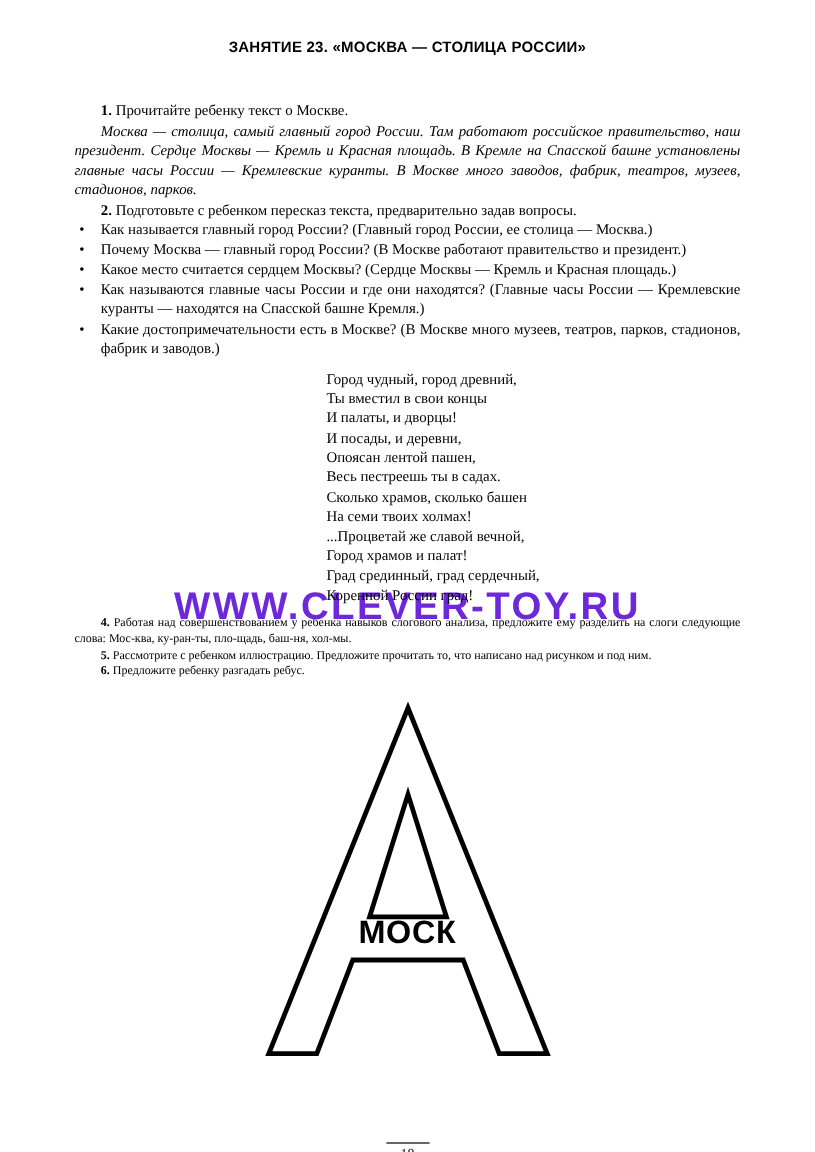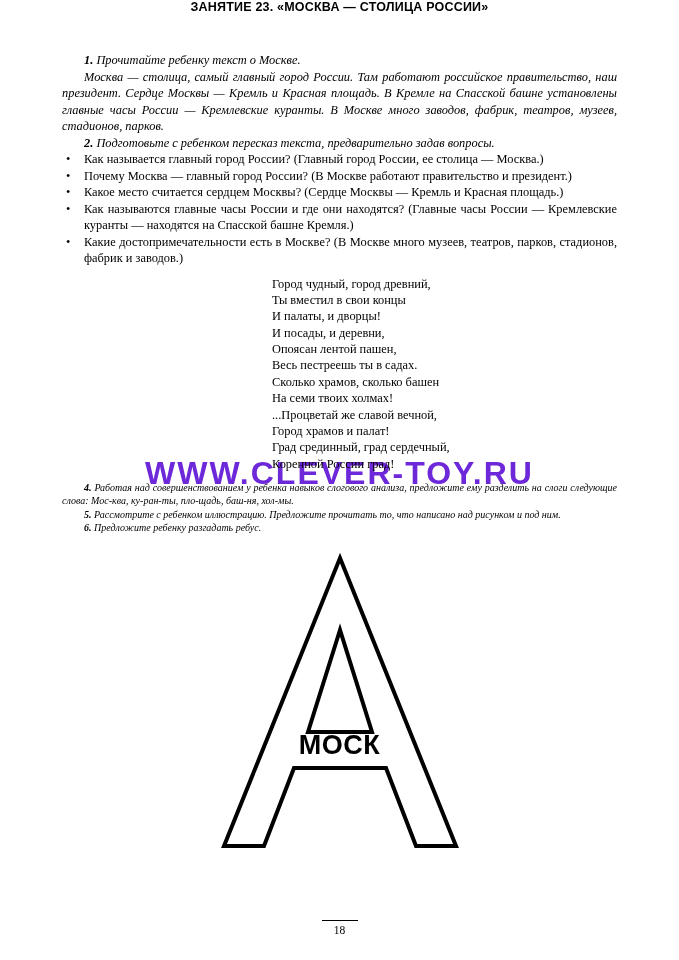--- a/index.html
+++ b/index.html
@@ -21,34 +21,34 @@
     height: 960px;
     box-sizing: border-box;
     padding: 0 62px;
   }
   .page-title {
     text-align: center;
     font-family: "Liberation Sans", sans-serif;
     font-weight: bold;
     font-size: 12.5px;
     letter-spacing: 0.2px;
+    margin-top: 32px;
     margin-bottom: 0;
   }
   .body-block {
     margin-top: 38px;
     font-size: 12.4px;
     line-height: 1.33;
     text-align: justify;
   }
   p {
     margin: 0;
   }
   .indent {
     text-indent: 22px;
-    font-style: italic;
   }
   .num {
     font-weight: bold;
   }
   .italic {
     font-style: italic;
     font-family: Liberation Serif, serif;
   }
   .bullet-list {
     margin: 0;

